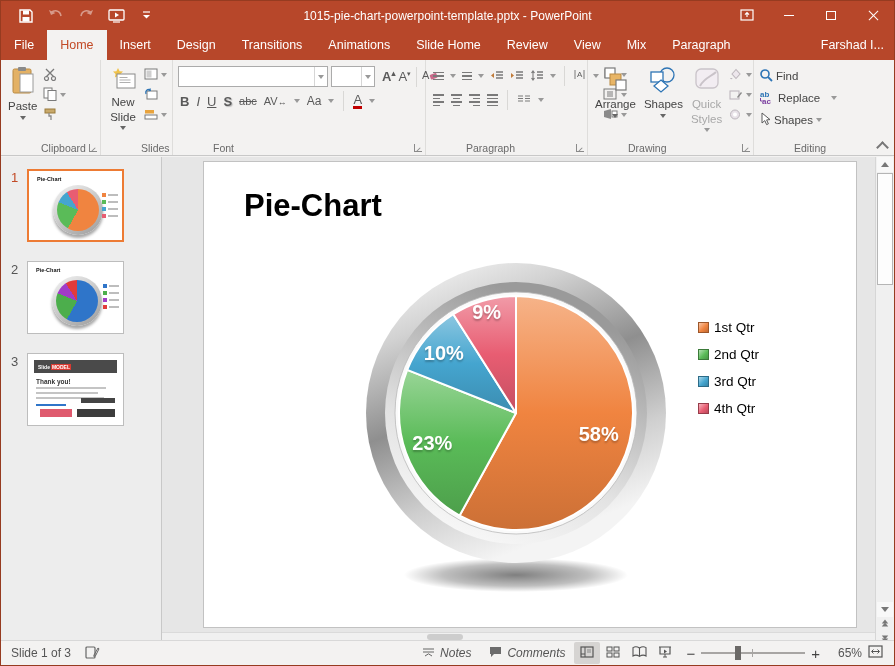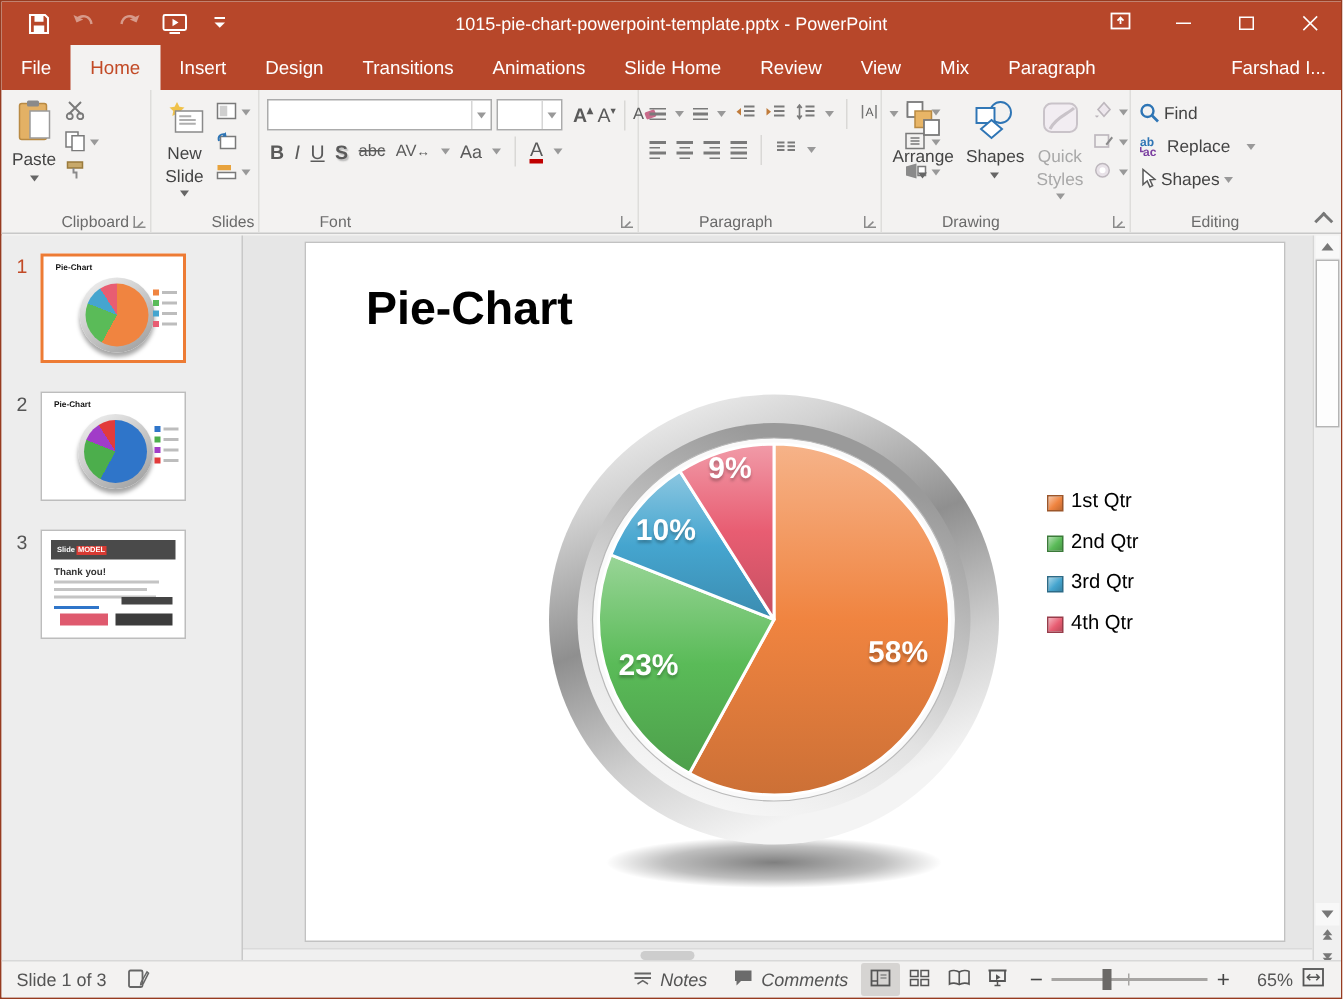--- a/index.html
+++ b/index.html
@@ -82,21 +82,21 @@
   .t3-btn-pink { position:absolute; left:12px; bottom:8px; width:32px; height:8px; background:#DF5A6E; }
   .t3-btn-dark { position:absolute; right:8px; bottom:8px; width:38px; height:8px; background:#3C3C3C; }
   .t3-chip-dark { position:absolute; right:8px; top:44px; width:34px; height:5px; background:#444; }
 
   .main { flex:1; background:#E6E6E6; position:relative; }
   .slidecanvas { position:absolute; left:41px; top:4px; width:654px; height:467px; background:#fff; border:1px solid #C2C2C2; }
   .slide-title { position:absolute; left:40px; top:26px; font-size:31px; font-weight:bold; color:#000; letter-spacing:0; }
   #pie-svg { position:absolute; left:142px; top:91px; }
   .pie-label { font-weight:bold; fill:#fff; font-size:20px; font-family:"Liberation Sans",sans-serif; }
   .legend { position:absolute; left:494px; top:152px; display:flex; flex-direction:column; }
-  .legend-item { display:flex; align-items:flex-end; gap:5px; height:27px; }
+  .legend-item { display:flex; align-items:center; gap:5px; height:27px; }
   .legend-swatch { width:11px; height:11px; }
   .legend-label { font-size:13.5px; color:#000; }
 
   .hscroll { position:absolute; left:0; right:0; bottom:0; height:8px; background:#F0F0F0; border-top:1px solid #DADADA; }
   .hthumb { position:absolute; left:265px; top:1px; width:36px; height:6px; background:#CDCDCD; border-radius:3px; }
 
   .vscroll { width:19px; background:#F0F0F0; border-left:1px solid #D6D6D6; position:relative; }
   .vs-btn { position:absolute; left:1px; right:1px; height:15px; background:#F8F8F8; display:flex; align-items:center; justify-content:center; }
   .vs-up { top:0; } .vs-down { top:445px; }
   .tri-up { width:0; height:0; border-left:4px solid transparent; border-right:4px solid transparent; border-bottom:5px solid #777; }

